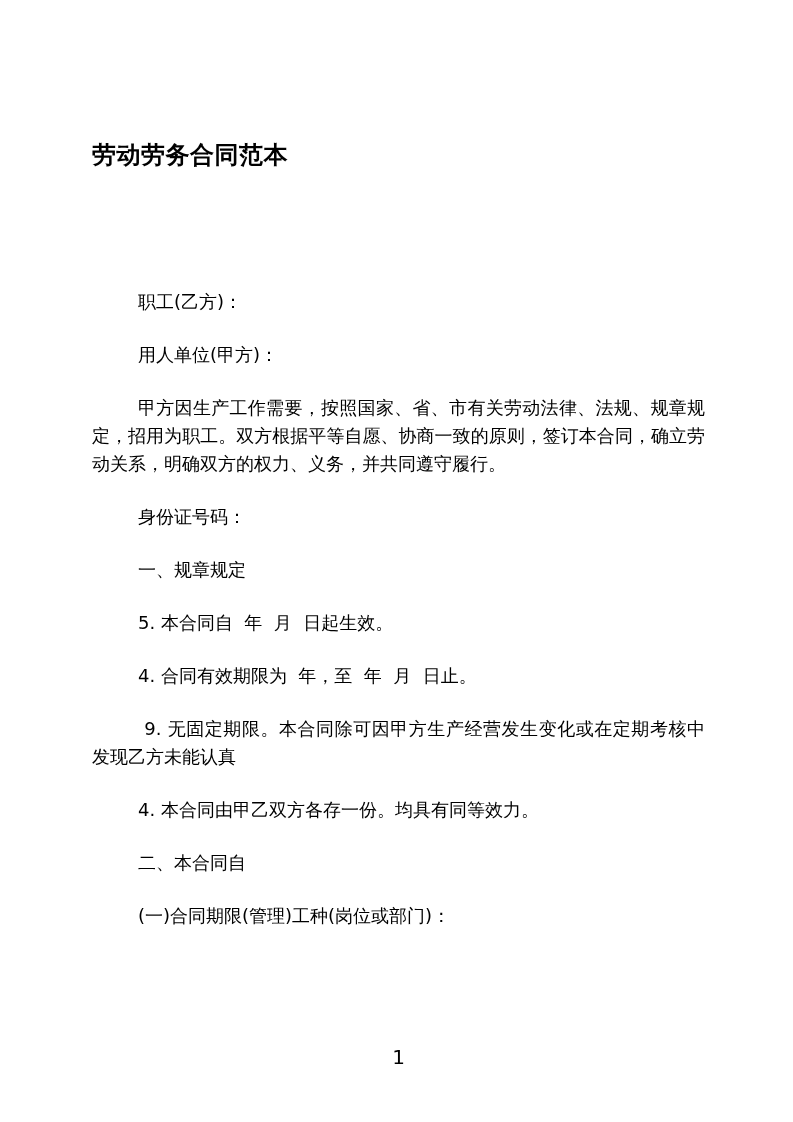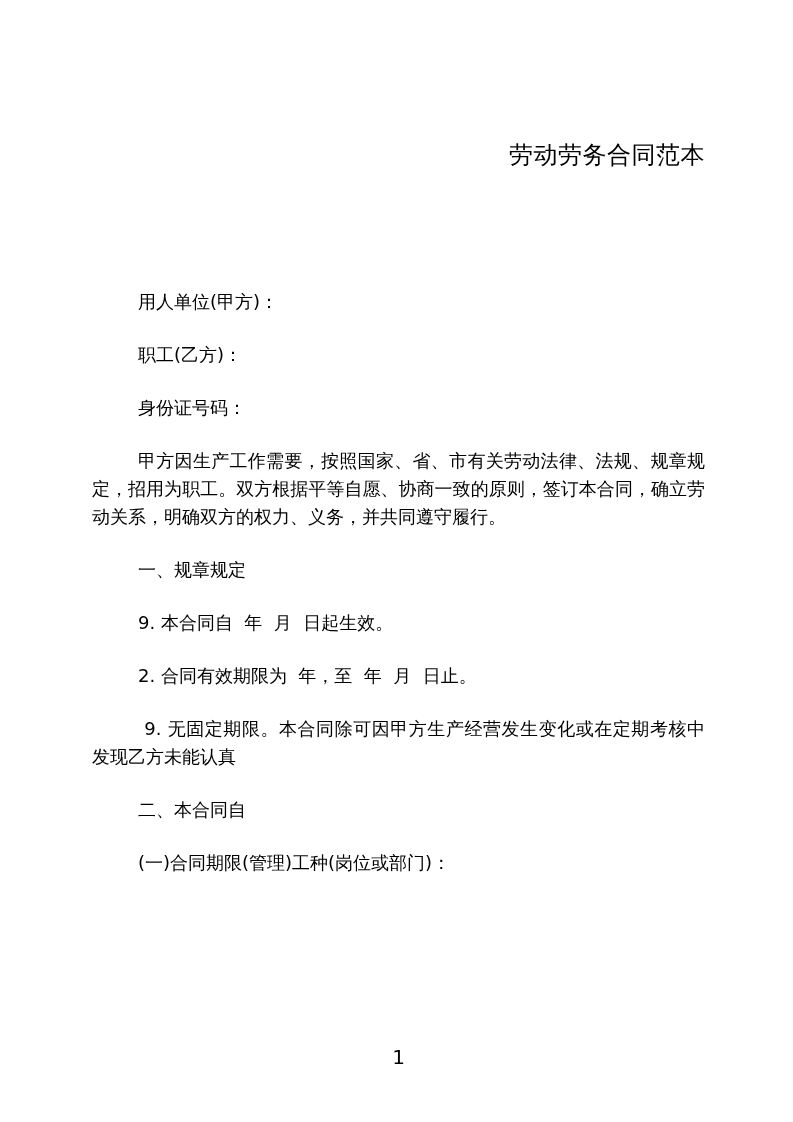--- a/index.html
+++ b/index.html
@@ -23,22 +23,22 @@
   .doc {
     position: absolute;
     left: 92px;
     top: 137px;
     width: 613px;
   }
   .doc-title {
     margin: 0 0 115px 0;
     font-size: 24px;
     line-height: 36px;
-    font-weight: 400;
-    text-align: right;
+    font-weight: 700;
+    text-align: left;
     letter-spacing: 0.5px;
   }
   p.para {
     margin: 0 0 25px 0;
     font-size: 18px;
     line-height: 28px;
     text-indent: 46px;
     text-align: justify;
     white-space: pre-wrap;
     font-weight: 400;
@@ -54,37 +54,38 @@
     font-weight: 400;
   }
 </style>
 </head>
 <body>
 
 <div class="page">
   <div class="doc">
     <h1 class="doc-title">劳动劳务合同范本</h1>
 
+    <p class="para">职工(乙方)：</p>
+
     <p class="para">用人单位(甲方)：</p>
 
-    <p class="para">职工(乙方)：</p>
+    <p class="para">甲方因生产工作需要，按照国家、省、市有关劳动法律、法规、规章规定，招用为职工。双方根据平等自愿、协商一致的原则，签订本合同，确立劳动关系，明确双方的权力、义务，并共同遵守履行。</p>
 
     <p class="para">身份证号码：</p>
 
-    <p class="para">甲方因生产工作需要，按照国家、省、市有关劳动法律、法规、规章规定，招用为职工。双方根据平等自愿、协商一致的原则，签订本合同，确立劳动关系，明确双方的权力、义务，并共同遵守履行。</p>
-
     <p class="para">一、规章规定</p>
 
-    <p class="para">9. 本合同自  年  月  日起生效。</p>
+    <p class="para">5. 本合同自  年  月  日起生效。</p>
 
-    <p class="para">2. 合同有效期限为  年，至  年  月  日止。</p>
+    <p class="para">4. 合同有效期限为  年，至  年  月  日止。</p>
 
     <p class="para"> 9. 无固定期限。本合同除可因甲方生产经营发生变化或在定期考核中发现乙方未能认真</p>
 
 
+    <p class="para">4. 本合同由甲乙双方各存一份。均具有同等效力。</p>
 
     <p class="para">二、本合同自</p>
 
     <p class="para">(一)合同期限(管理)工种(岗位或部门)：</p>
   </div>
 
   <div class="page-number">1</div>
 </div>
 
 </body></html>

